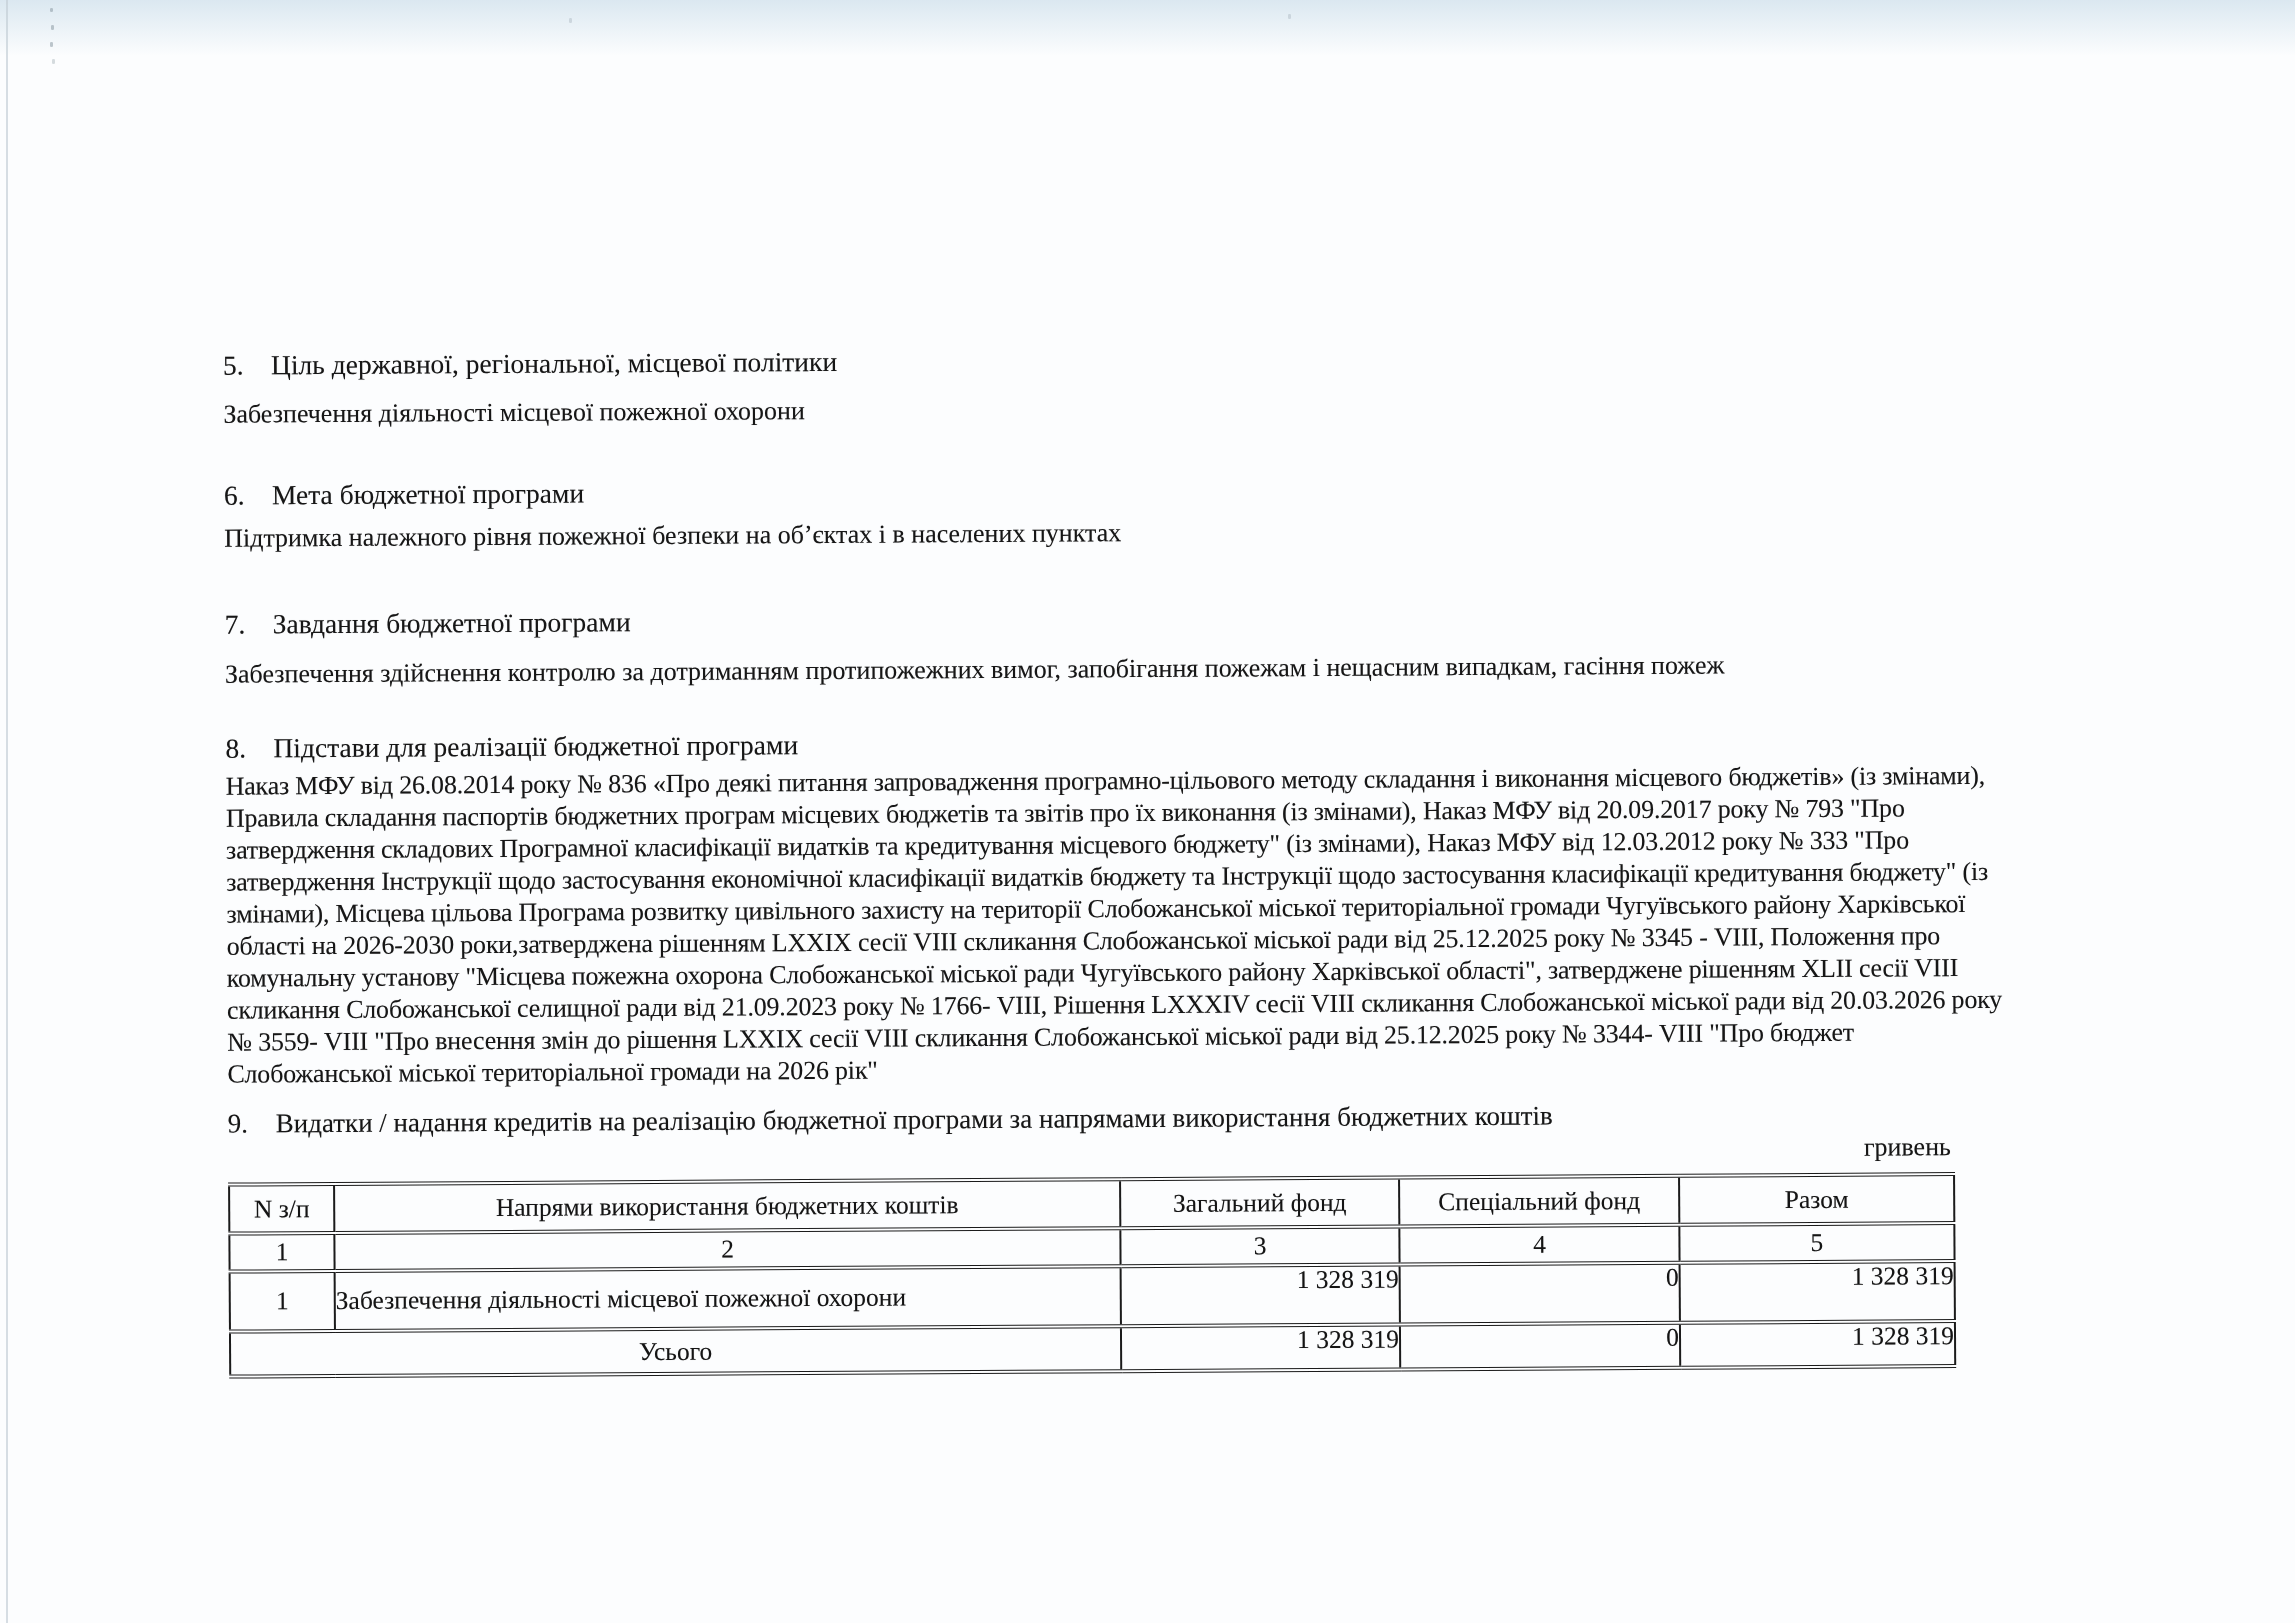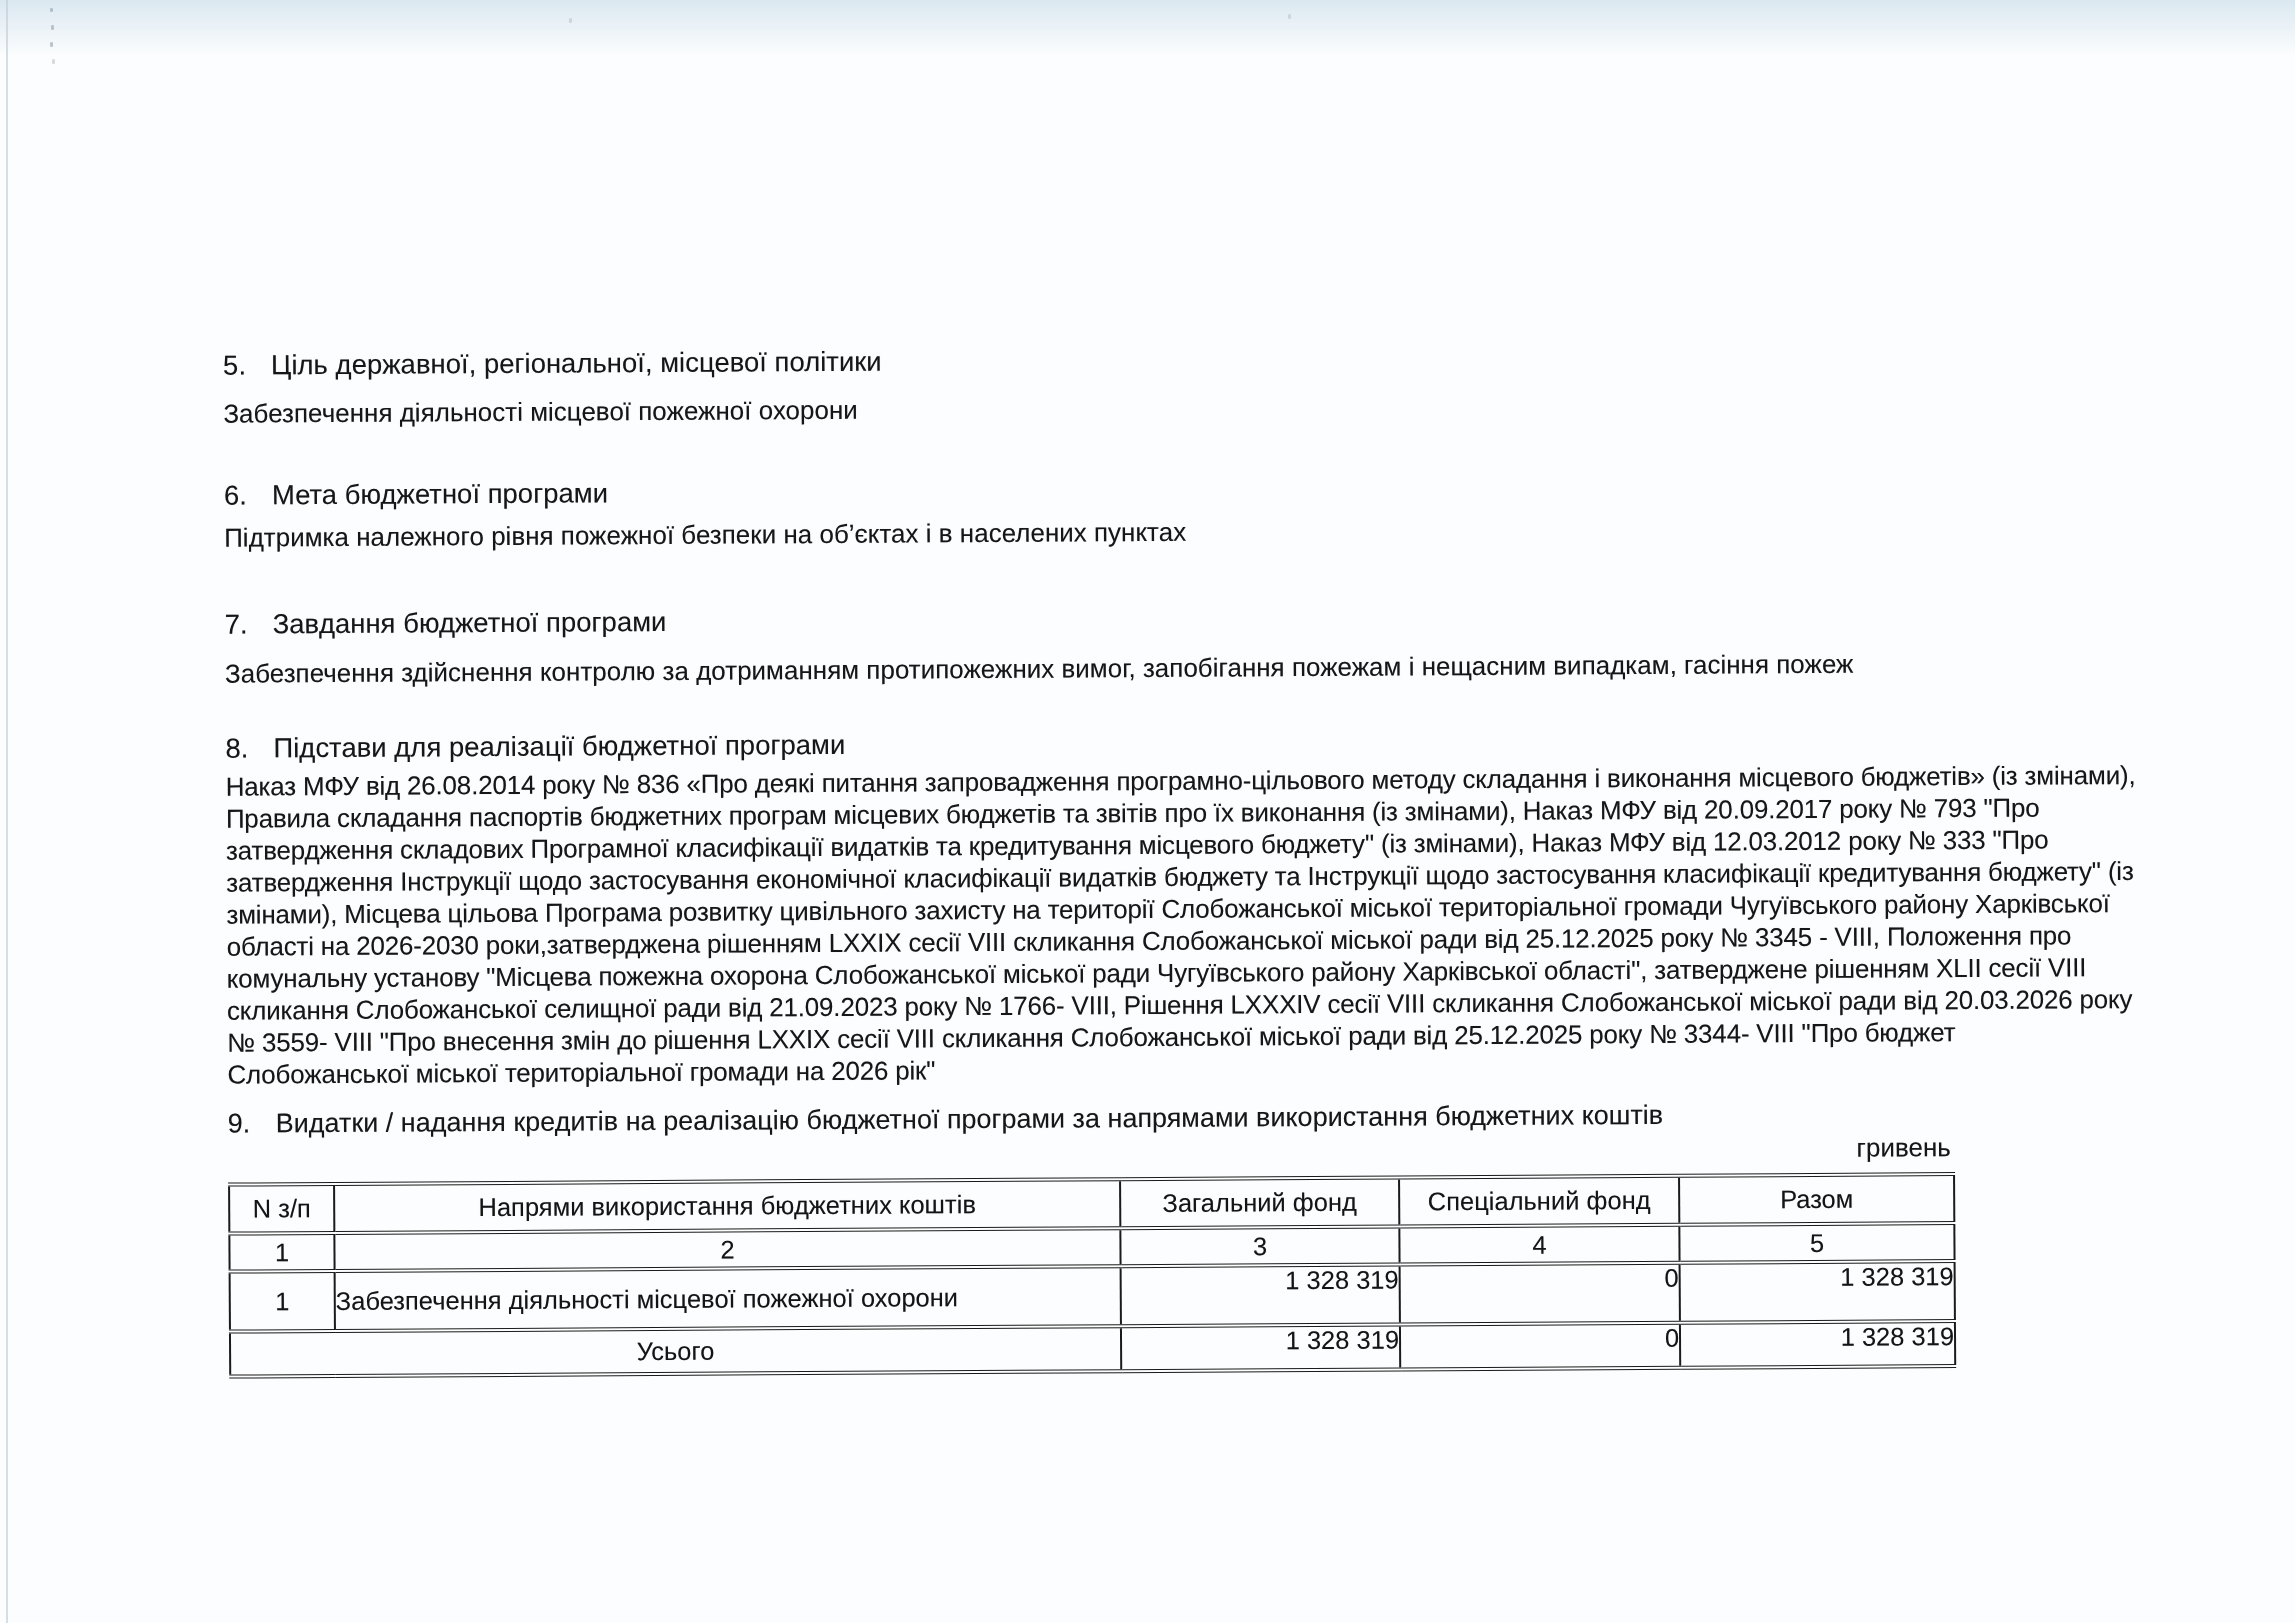--- a/index.html
+++ b/index.html
@@ -6,21 +6,21 @@
     margin: 0;
     padding: 0;
     background: #ffffff;
   }
   .sheet {
     position: relative;
     width: 2295px;
     height: 1623px;
     background: #fcfdfe;
     overflow: hidden;
-    font-family: Liberation Sans, sans-serif;
+    font-family: Liberation Serif, serif;
     color: #161616;
   }
   .scan-top-tint {
     position: absolute;
     left: 0; top: 0; right: 0;
     height: 56px;
     background: linear-gradient(180deg, rgba(213,228,238,0.85), rgba(252,253,254,0));
     pointer-events: none;
   }
   .scan-left-line {

